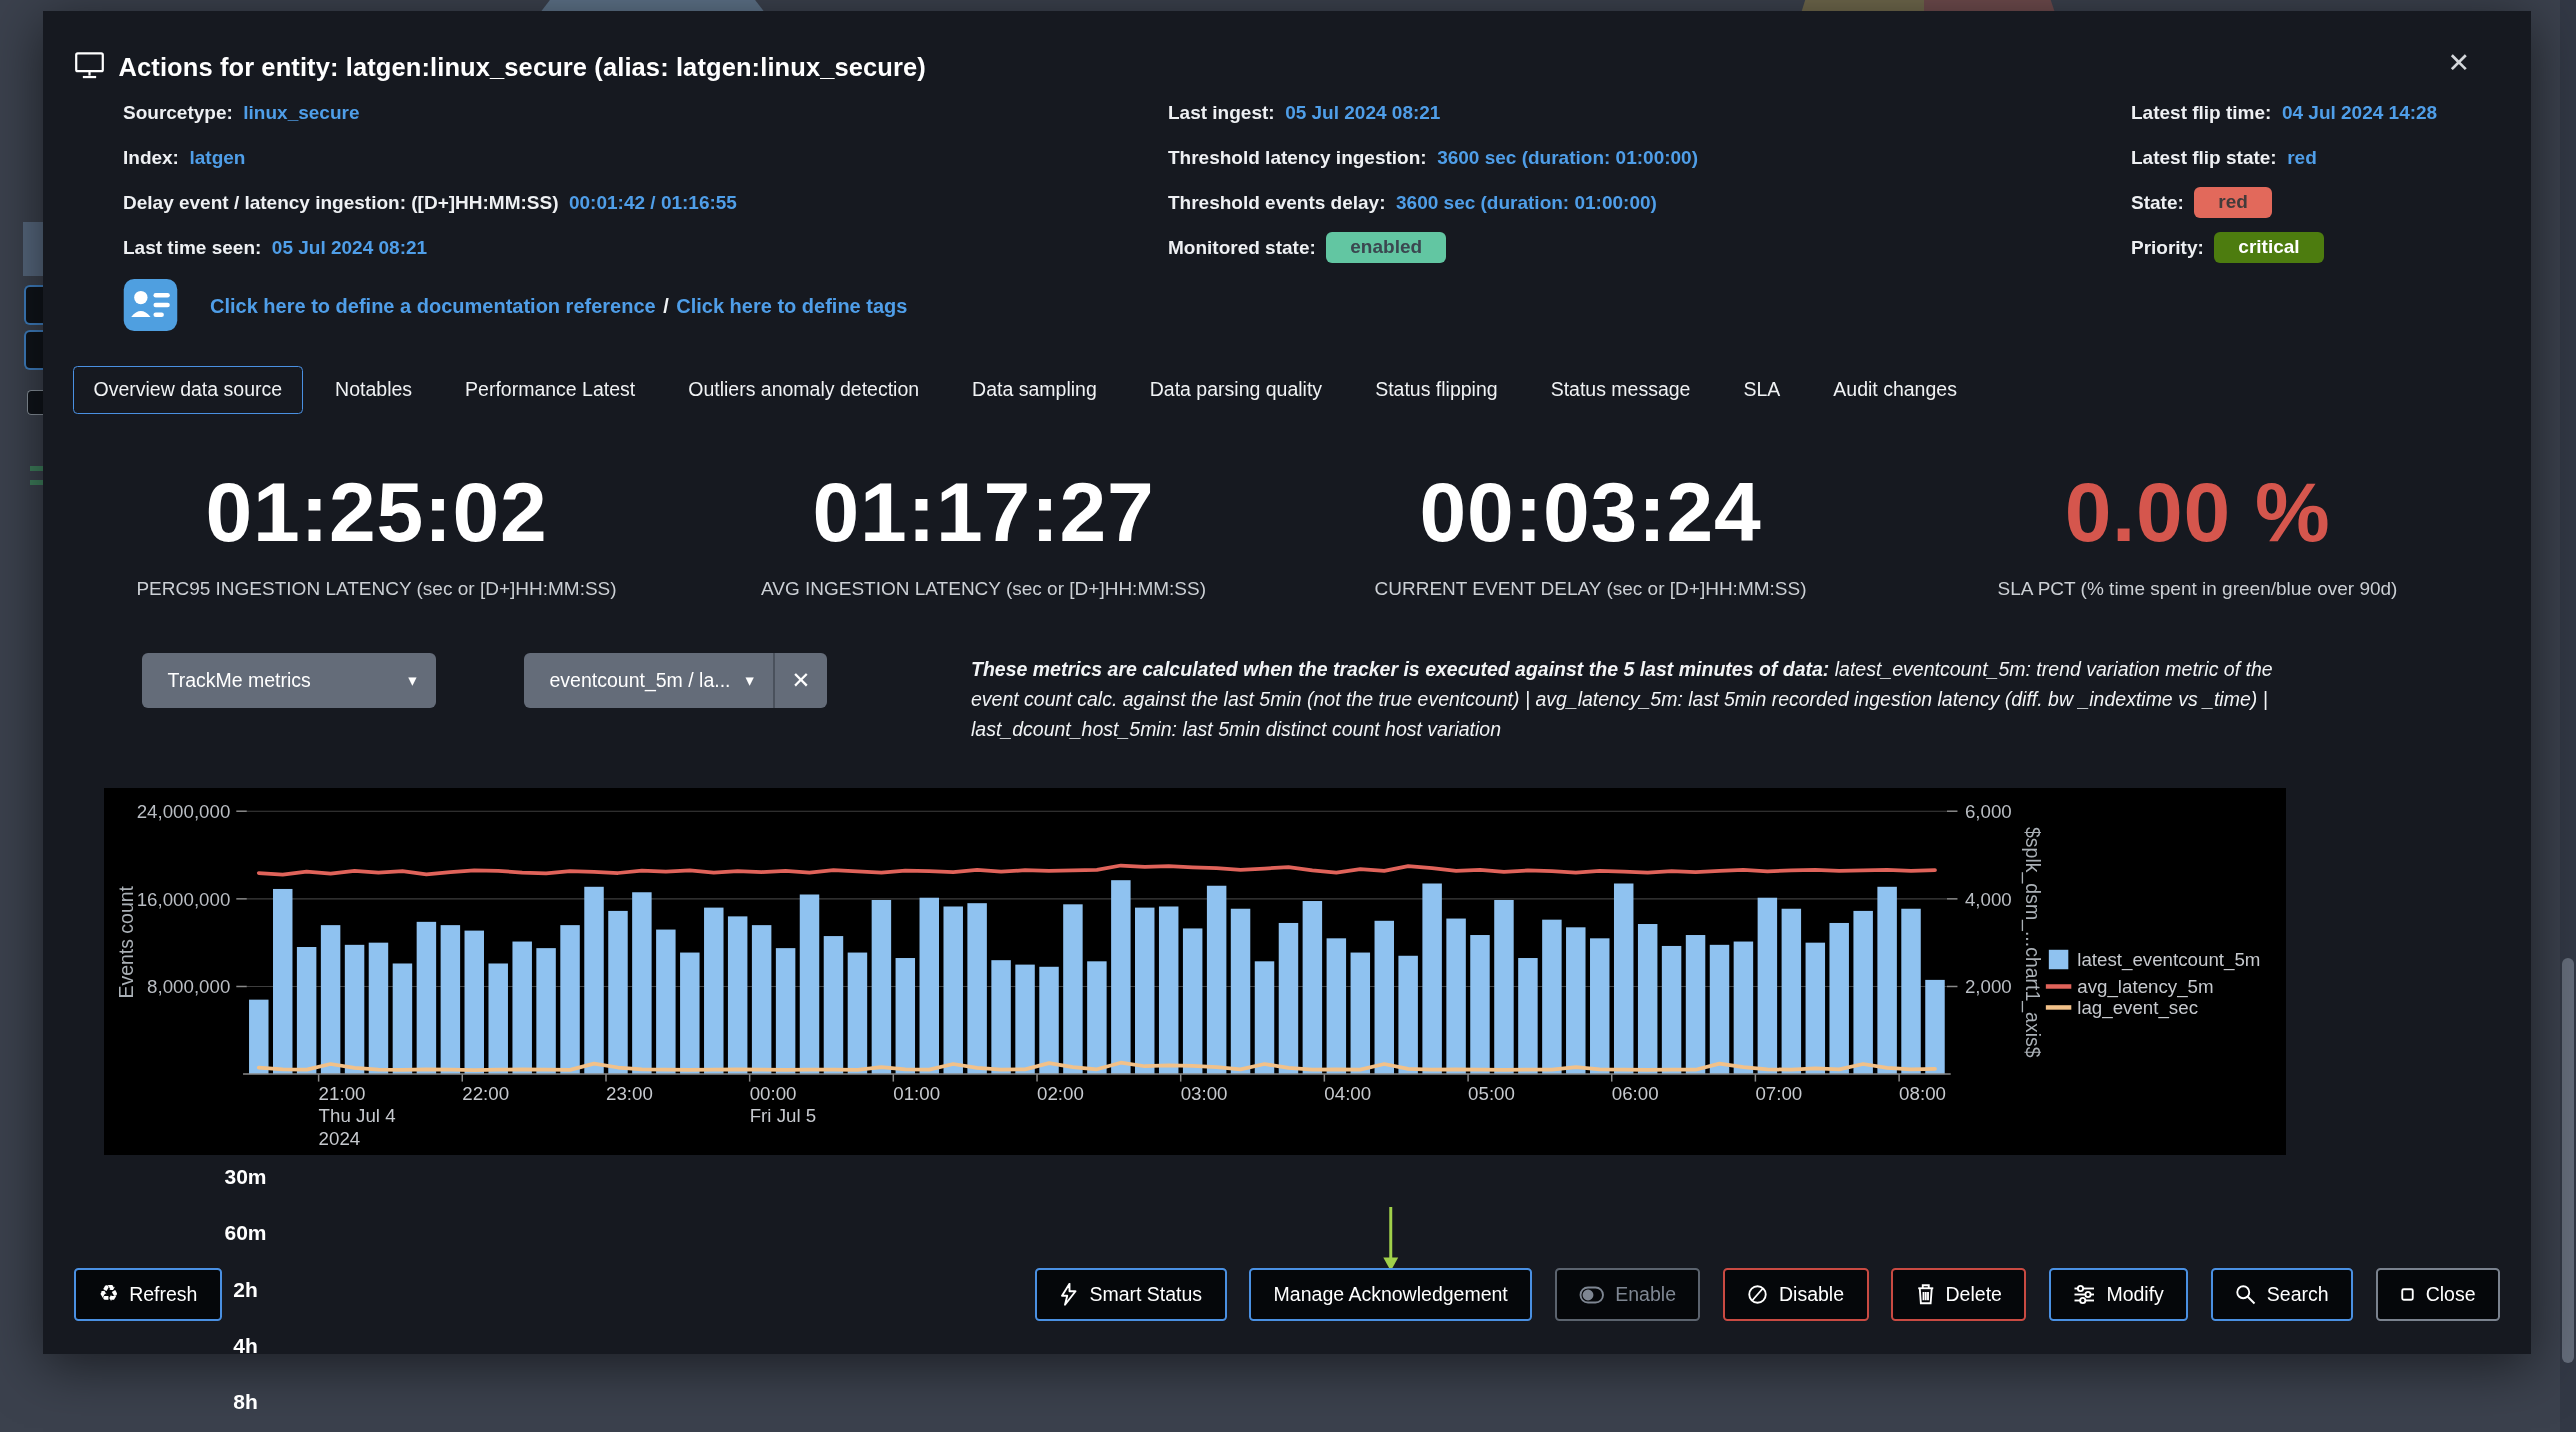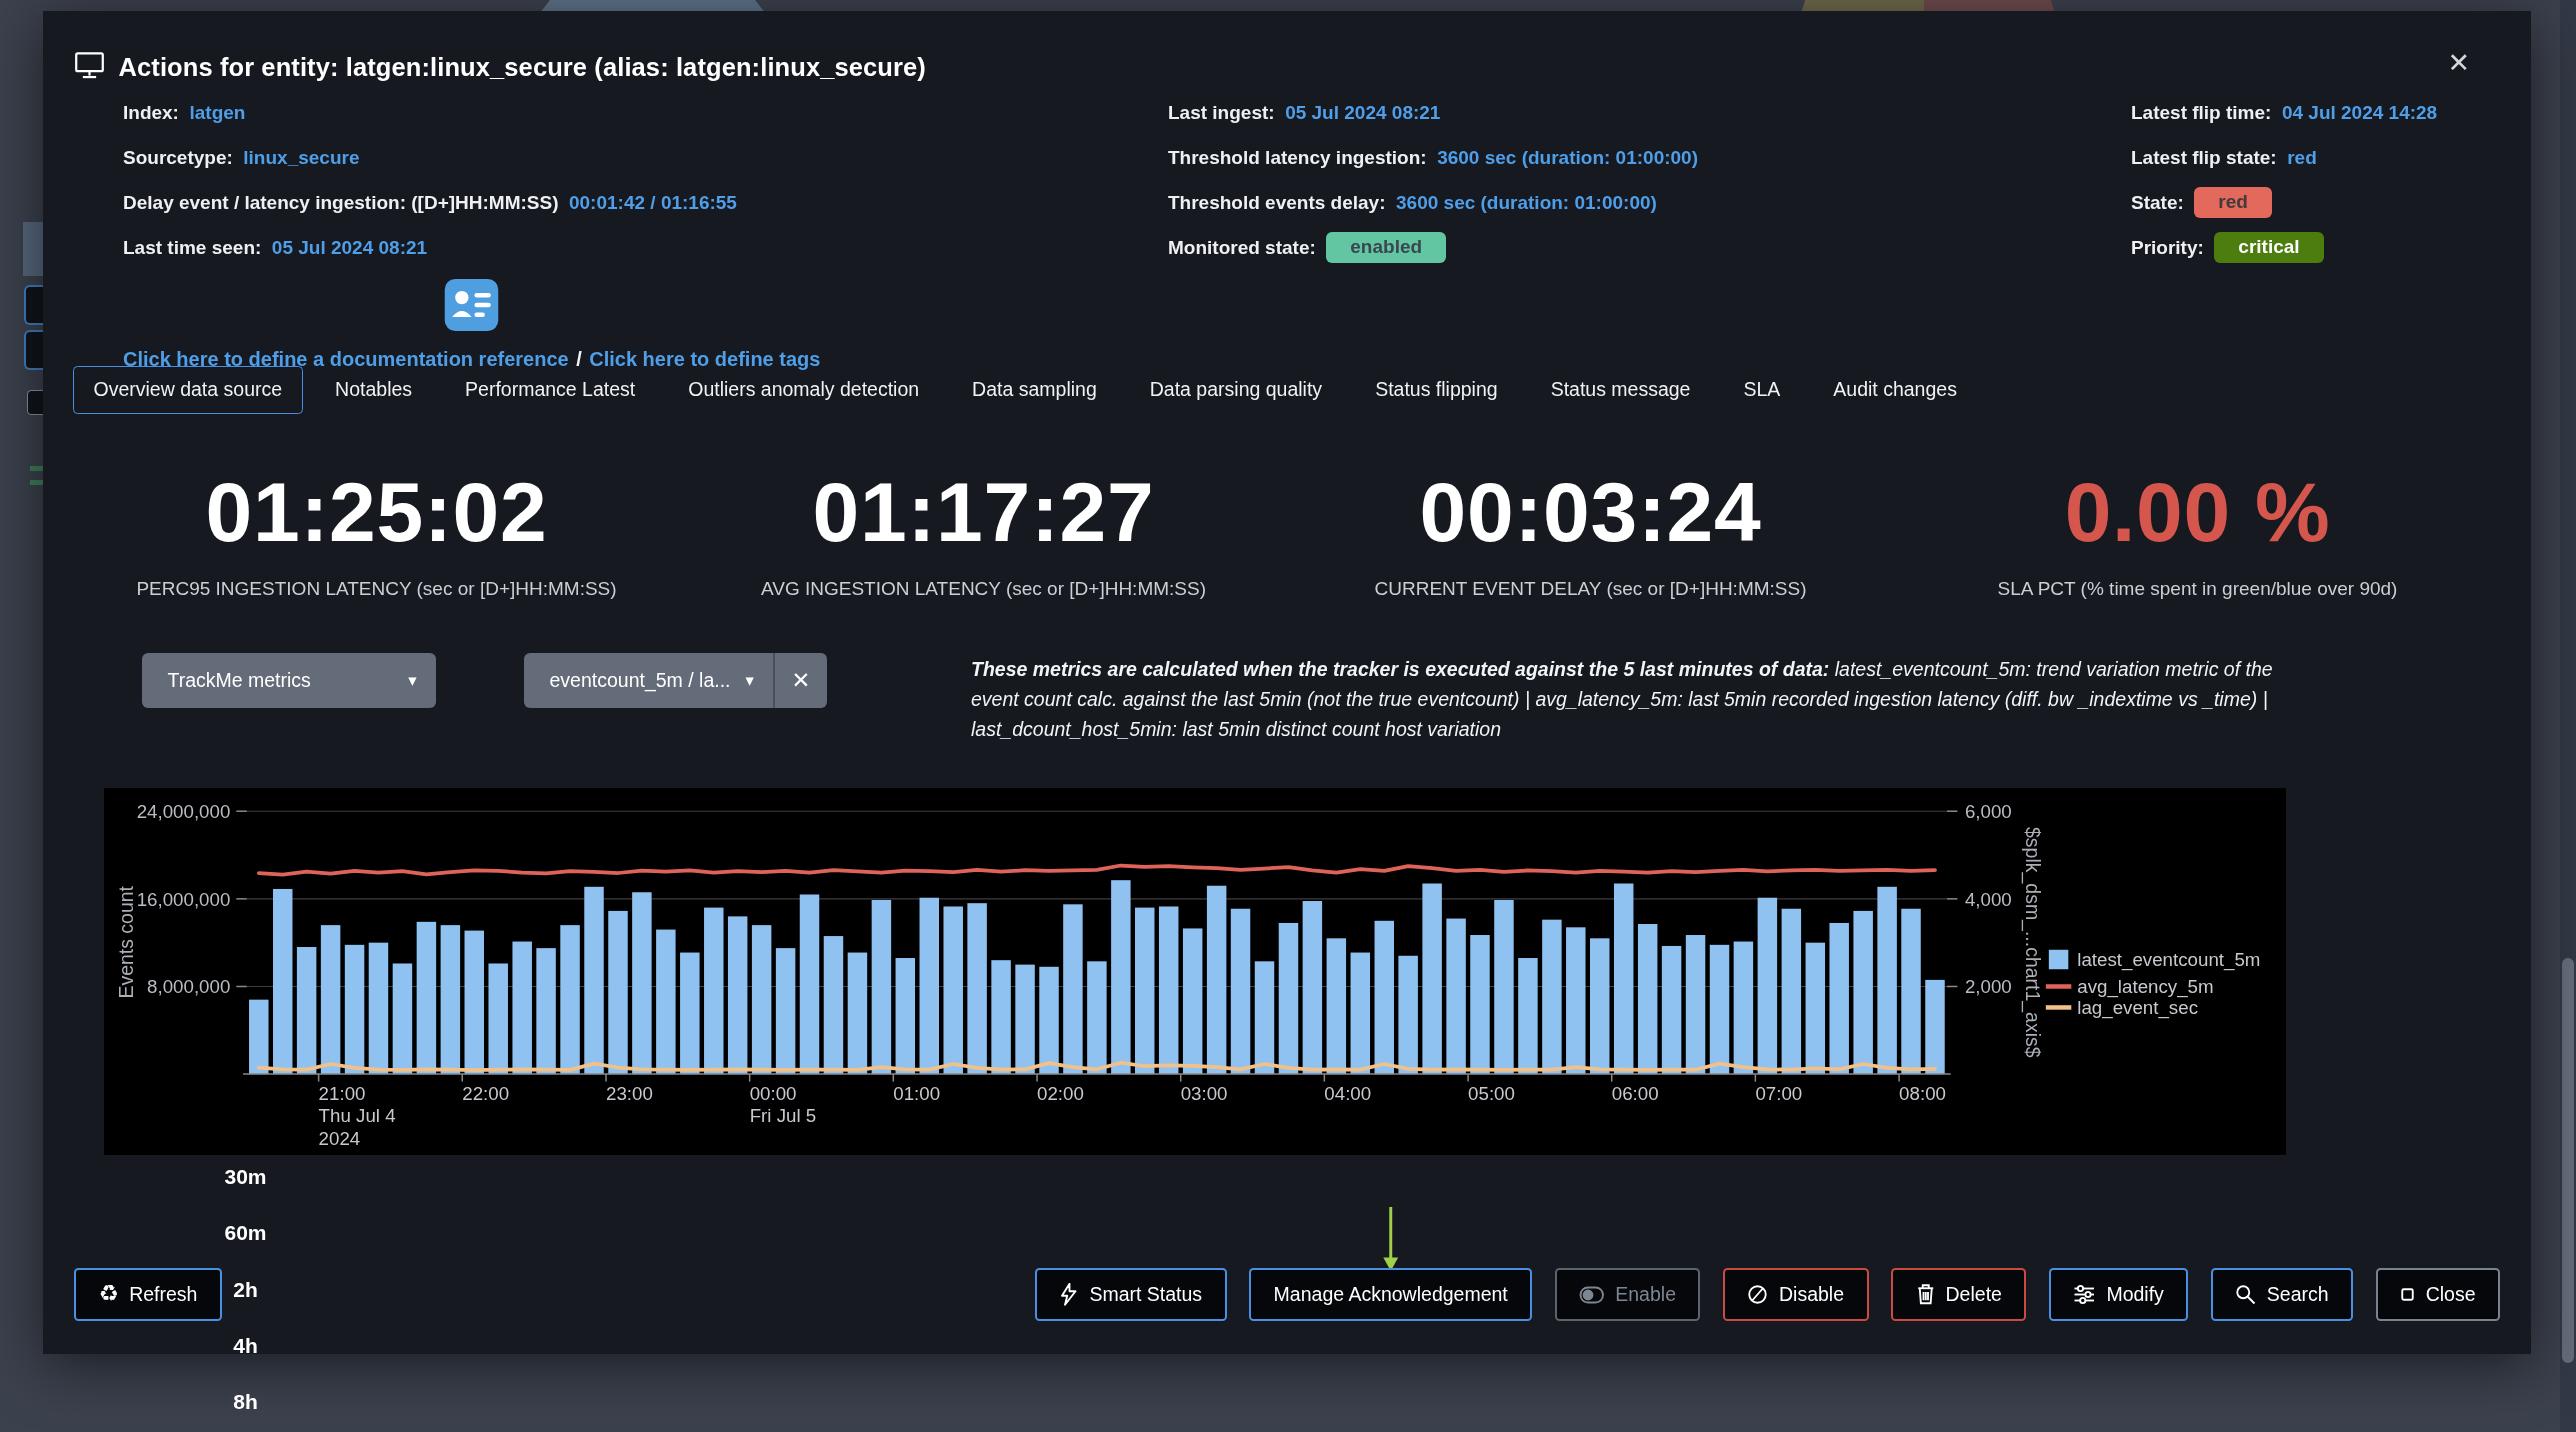--- a/index.html
+++ b/index.html
@@ -31,21 +31,21 @@
   .modal-header{position:absolute;left:31px;top:36px;height:40px;display:flex;align-items:center;gap:13.5px;}
   .modal-title{font-size:25.5px;font-weight:bold;color:#ffffff;letter-spacing:0.1px;}
   .modal-close{position:absolute;right:61px;top:39px;font-size:27px;color:#d4d7db;cursor:pointer;line-height:1;}
   
   .info-col{position:absolute;top:79px;display:flex;flex-direction:column;}
   #info-col-left{left:80px;} #info-col-middle{left:1125px;} #info-col-right{left:2088px;}
   .info-row{height:45px;display:flex;align-items:center;gap:10.5px;font-size:19px;font-weight:bold;color:#eef0f3;white-space:nowrap;}
   .info-value{color:#4f9ee8;}
   .badge{border-radius:6px;padding:5.2px 24px;font-size:19px;font-weight:bold;line-height:1.1;}
   
-  .links-row{position:absolute;left:80px;top:267px;display:flex;align-items:center;gap:13px;flex-direction:column;}
+  .links-row{position:absolute;left:80px;top:267px;display:flex;align-items:center;gap:32px;}
   .links-text{font-size:20px;font-weight:bold;}
   .links-text a{color:#4f9ee8;text-decoration:none;cursor:pointer;}
   .links-sep{color:#f0f2f4;padding:0 7.5px;}
   
   .tabs{position:absolute;left:30px;top:355px;display:flex;gap:12px;align-items:center;}
   .tab{font-size:19.5px;color:#f0f2f4;padding:11.2px 19.5px;border:1.5px solid transparent;border-radius:4.5px;cursor:pointer;white-space:nowrap;}
   .tab.selected{border-color:#4a90e2;}
   
   .metrics{position:absolute;left:30px;top:459px;width:2428px;display:flex;}
   .metric{flex:1;text-align:center;}
@@ -107,26 +107,26 @@
         <line x1="21" y1="27" x2="21" y2="33"></line>
         <line x1="12" y1="35" x2="30" y2="35"></line>
       </svg>
     </span>
     <span class="modal-title">Actions for entity: latgen:linux_secure (alias: latgen:linux_secure)</span>
   </div>
   <div class="modal-close">✕</div>
 
   <div class="info-col" id="info-col-left">
       <div class="info-row">
+        <span>Sourcetype:</span>
+        <span class="info-value">linux_secure</span>
+      </div>
+      <div class="info-row">
         <span>Index:</span>
         <span class="info-value">latgen</span>
-      </div>
-      <div class="info-row">
-        <span>Sourcetype:</span>
-        <span class="info-value">linux_secure</span>
       </div>
       <div class="info-row">
         <span>Delay event / latency ingestion: ([D+]HH:MM:SS)</span>
         <span class="info-value">00:01:42 / 01:16:55</span>
       </div>
       <div class="info-row">
         <span>Last time seen:</span>
         <span class="info-value">05 Jul 2024 08:21</span>
       </div>
     </div>

